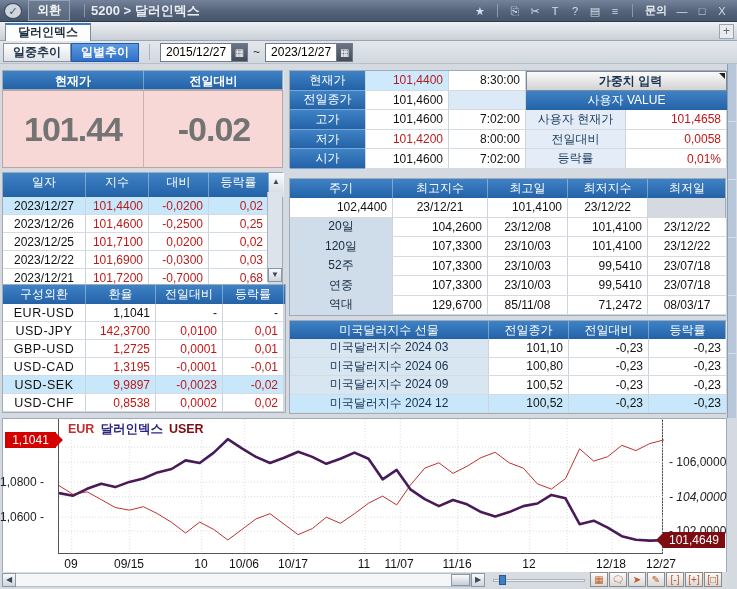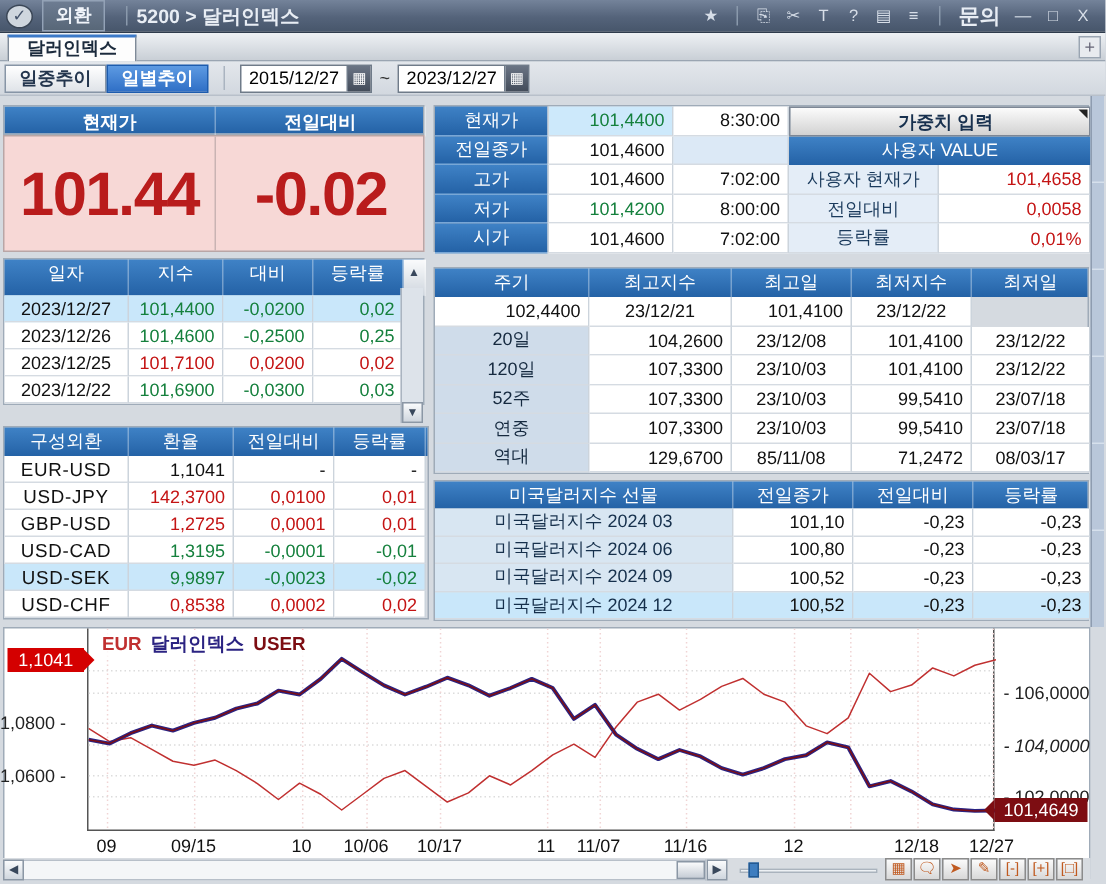--- a/index.html
+++ b/index.html
@@ -8,21 +8,21 @@
   .abs { position:absolute; }
 
   
   #titlebar { left:0; top:0; width:737px; height:22px; background:linear-gradient(#74839a,#54637a 55%,#47566b); display:flex; align-items:center; color:#e8edf4; border-bottom:1px solid #2e3b4c; }
   .tb-logo { width:18px; height:16px; margin:0 6px 0 4px; background:#cfd6de; border-radius:50%; border:1px solid #3a4656; color:#43526a; font-size:11px; text-align:center; line-height:15px; font-weight:bold; }
   .tb-appbtn { border:1px solid #93a2b6; background:linear-gradient(#697citeit8,#5a6980); background:linear-gradient(#6d7c92,#586778); padding:1px 8px; font-weight:bold; font-size:12px; color:#f0f4fa; margin-right:8px; }
   .tb-sep { width:1px; height:13px; background:#8a99ac; margin:0 6px; }
   .tb-title { font-weight:bold; font-size:13px; letter-spacing:0; }
   .tb-right { margin-left:auto; display:flex; align-items:center; gap:2px; padding-right:6px; }
   .tb-ic { width:18px; height:16px; text-align:center; line-height:16px; font-size:11px; color:#d7dee8; }
-  .tb-menu { font-weight:bold; margin:4px 4px; font-size:14px; }
+  .tb-menu { font-weight:bold; margin:4px 4px; font-size:11px; }
 
   
   #tabrow { left:0; top:22px; width:737px; height:19px; background:linear-gradient(#eef1f4,#c9cfd6); border-bottom:1px solid #9aa5b2; }
   .tab-active { position:absolute; left:5px; top:1px; height:18px; padding:0 12px; background:#fdfdfd; border:1px solid #7e8a98; border-bottom:none; border-top:2px solid #3b79c8; line-height:15px; color:#1c2b3d; font-weight:bold; }
   .tab-add { position:absolute; right:3px; top:2px; width:15px; height:15px; border:1px solid #9aa5b2; background:#e8ebef; text-align:center; line-height:13px; color:#667; }
 
   
   #controls { left:0; top:41px; width:737px; height:23px; background:linear-gradient(#e3e7ec,#d2d8df); display:flex; align-items:center; padding-left:3px; border-bottom:1px solid #b8c0ca; }
   .seg-btn { height:19px; padding:0 9px; line-height:17px; font-weight:bold; }
   .seg-off { background:linear-gradient(#ffffff,#dfe3e8); border:1px solid #8795a6; color:#24364e; }
@@ -32,32 +32,32 @@
   .date-val { padding:0 5px; line-height:17px; letter-spacing:0; color:#000; }
   .date-cal { width:16px; background:linear-gradient(#6a7484,#434c5a); color:#fff; text-align:center; line-height:17px; font-size:10px; border-left:1px solid #6f7b89; }
   .tilde { margin:0 5px; color:#333; }
 
   
   .hdr { background:linear-gradient(#3f82c6,#2462a6); color:#fff; text-align:center; }
   .hdr > div { border-right:1px solid rgba(255,255,255,.35); line-height:18px; }
   .cell { border-right:1px solid #ccd4dc; border-bottom:1px solid #d5dbe2; padding:0 5px; background:#fff; display:flex; align-items:center; }
   .num { justify-content:flex-end; }
   .ctr { justify-content:center; }
-  .neg { color:#15803d; }
+  .neg { color:#b91c1c; }
   .pos { color:#c41414; }
   .blk { color:#111; }
   .selrow { background:#c9e7fa !important; }
   .labelcol { background:#cfdcea !important; color:#15293f; }
   .panel { border:1px solid #9fabb8; }
 
   
   #summary-hdr { left:2px; top:70px; width:281px; height:20px; display:grid; grid-template-columns:141px 140px; }
   #summary-hdr div { line-height:20px; font-weight:bold; }
   #summary-vals { left:2px; top:90px; width:281px; height:78px; background:#f7d8d6; border:1px solid #b9a6a6; display:grid; grid-template-columns:141px 140px; }
-  .bigred { color:#b91c1c; font-weight:bold; font-size:41px; display:flex; align-items:center; justify-content:center; letter-spacing:-1px; }
+  .bigred { color:#737373; font-weight:bold; font-size:34px; display:flex; align-items:center; justify-content:center; letter-spacing:-1px; }
 
   #daily { left:2px; top:172px; width:281px; }
   .daily-hdr { display:grid; grid-template-columns:83px 63px 60px 60px 15px; height:24px; }
   .daily-row { display:grid; grid-template-columns:83px 63px 60px 60px; height:18px; width:266px; }
   #daily-sb { position:absolute; right:0; top:19px; width:15px; height:90px; background:#dde3ea; border-left:1px solid #aab4c0; }
   .sb-btn { position:absolute; left:0; width:14px; height:14px; background:linear-gradient(#fafbfc,#cfd6de); border:1px solid #8b97a5; font-size:8px; color:#39485c; text-align:center; line-height:12px; }
   .hdr .sbtop { background:linear-gradient(#fafbfc,#cfd6de); }
 
   #fx { left:2px; top:284px; width:284px; }
   .fx-hdr { display:grid; grid-template-columns:83px 70px 67px 61px; height:19px; }
@@ -194,20 +194,26 @@
     <div class="cell ctr blk">2023/12/25</div>
     <div class="cell num pos">101,7100</div>
     <div class="cell num pos">0,0200</div>
     <div class="cell num pos">0,02</div>
   </div>
   <div class="daily-row">
     <div class="cell ctr blk">2023/12/22</div>
     <div class="cell num neg">101,6900</div>
     <div class="cell num neg">-0,0300</div>
     <div class="cell num neg">0,03</div>
+  </div>
+  <div class="daily-row">
+    <div class="cell ctr blk">2023/12/21</div>
+    <div class="cell num neg">101,7200</div>
+    <div class="cell num neg">-0,7000</div>
+    <div class="cell num neg">0,68</div>
   </div>
   <div id="daily-sb">
     <div class="sb-btn" style="bottom:0;">▼</div>
   </div>
 </div>
 
 <div id="fx" class="abs panel">
   <div class="hdr fx-hdr">
     <div>구성외환</div>
     <div>환율</div>

